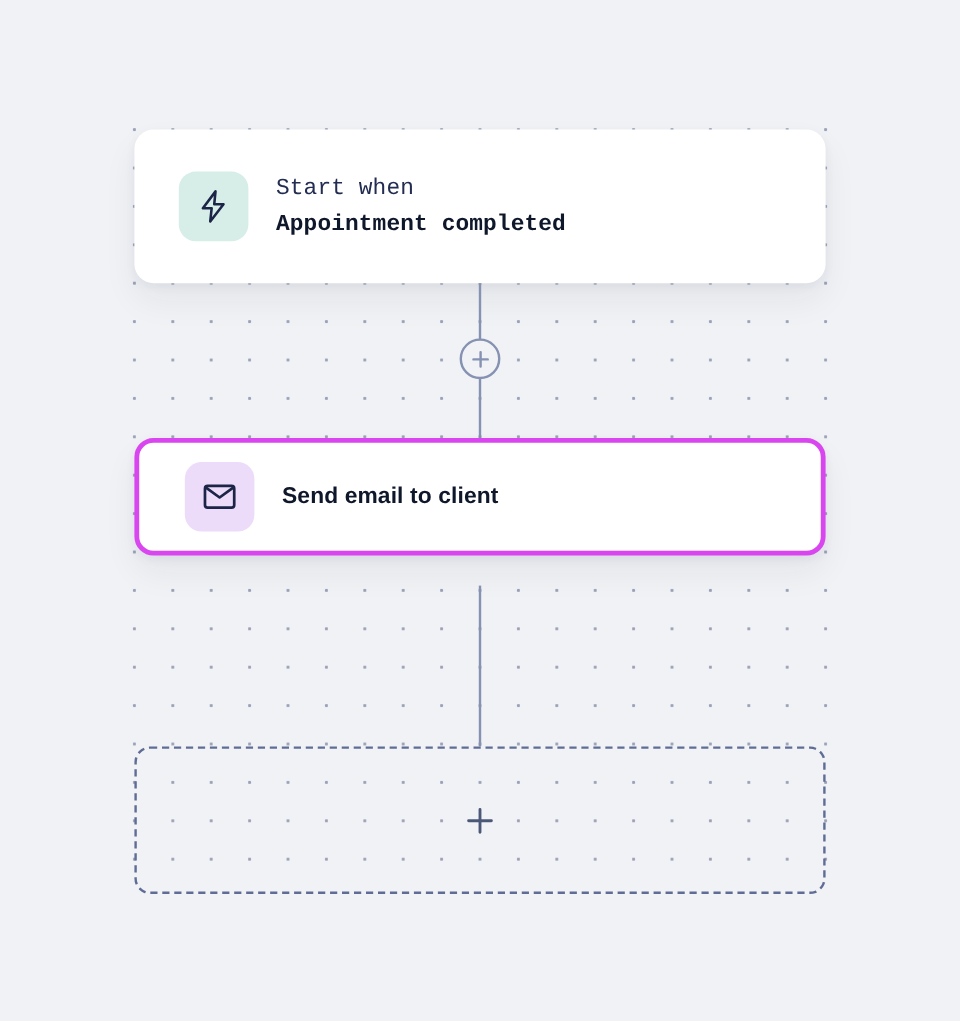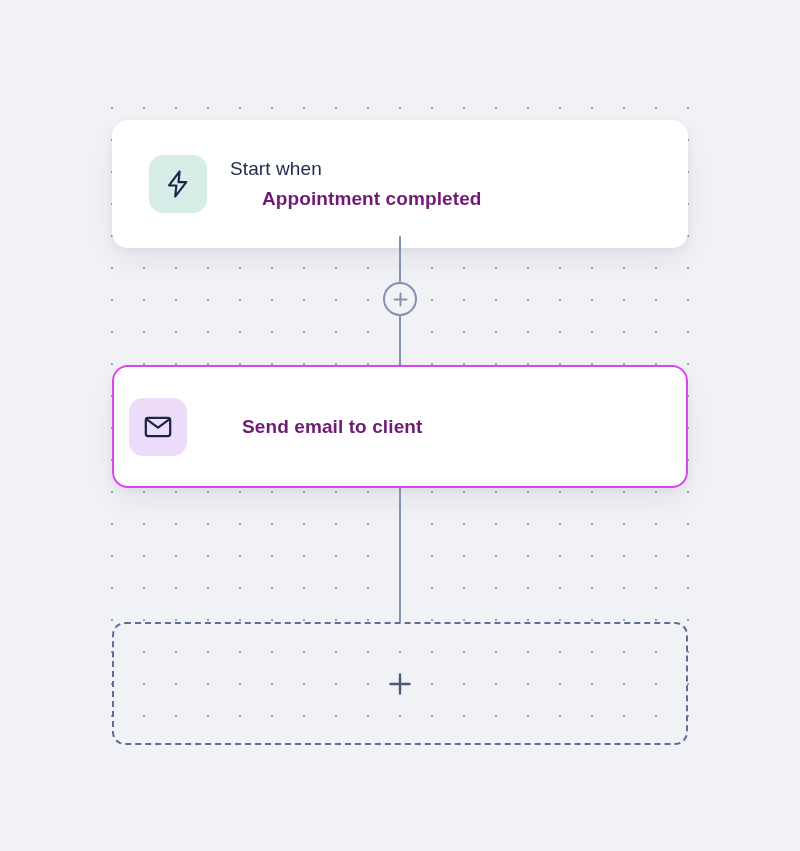--- a/index.html
+++ b/index.html
@@ -28,37 +28,37 @@
     position: absolute;
     left: 0; width: 576px;
     background: #ffffff;
     border-radius: 16px;
     display: flex;
     align-items: center;
     padding-left: 37px;
     box-shadow: 0 14px 28px rgba(25, 35, 75, 0.06), 0 3px 8px rgba(25, 35, 75, 0.05);
     cursor: pointer;
   }
-  .card.trigger { top: 12px; height: 128px; }
-  .card.action  { top: 257px; height: 123px; border: 2px solid #d946ef; padding-left: 15px; }
+  .card.trigger { top: 0; height: 128px; font-family: Liberation Mono, monospace; }
+  .card.action  { top: 257px; height: 98px; border: 4px solid #d946ef; padding-left: 38px; }
   .icon-tile {
     width: 58px; height: 58px;
     border-radius: 14px;
     flex: 0 0 58px;
     display: flex; align-items: center; justify-content: center;
   }
   .card-text { margin-left: 23px; }
   .card-line {
     font-size: 19px;
     line-height: 30px;
     color: #232c51;
     letter-spacing: 0.1px;
     white-space: nowrap;
   }
-  .card-line.bold { font-weight: 700; color: #701a75; margin-left: 32px; }
+  .card-line.bold { font-weight: 700; color: #0f172a; }
   .connector {
     position: absolute;
     left: 287px; width: 2px;
     background: #8692b2;
   }
   .connector.c1 { top: 128px; height: 129px; }
   .connector.c2 { top: 380px; height: 134px; }
   .insert-btn {
     position: absolute;
     left: 271px; top: 174px;

